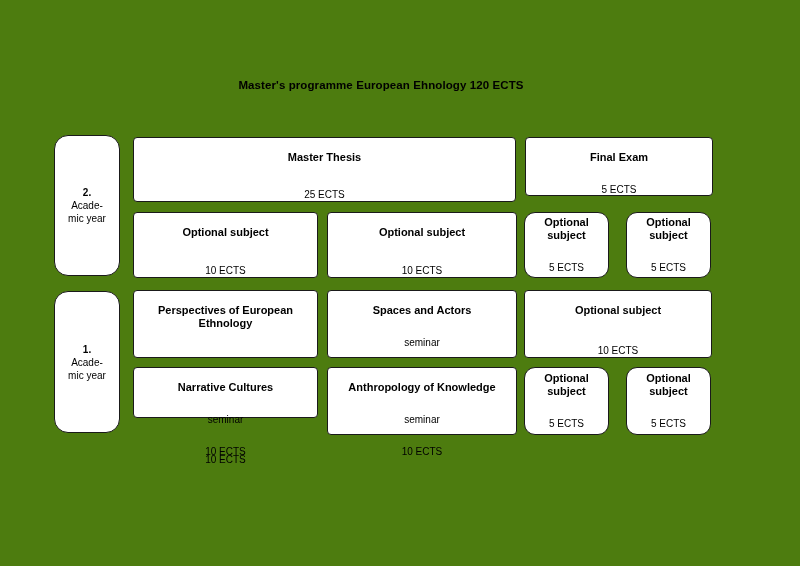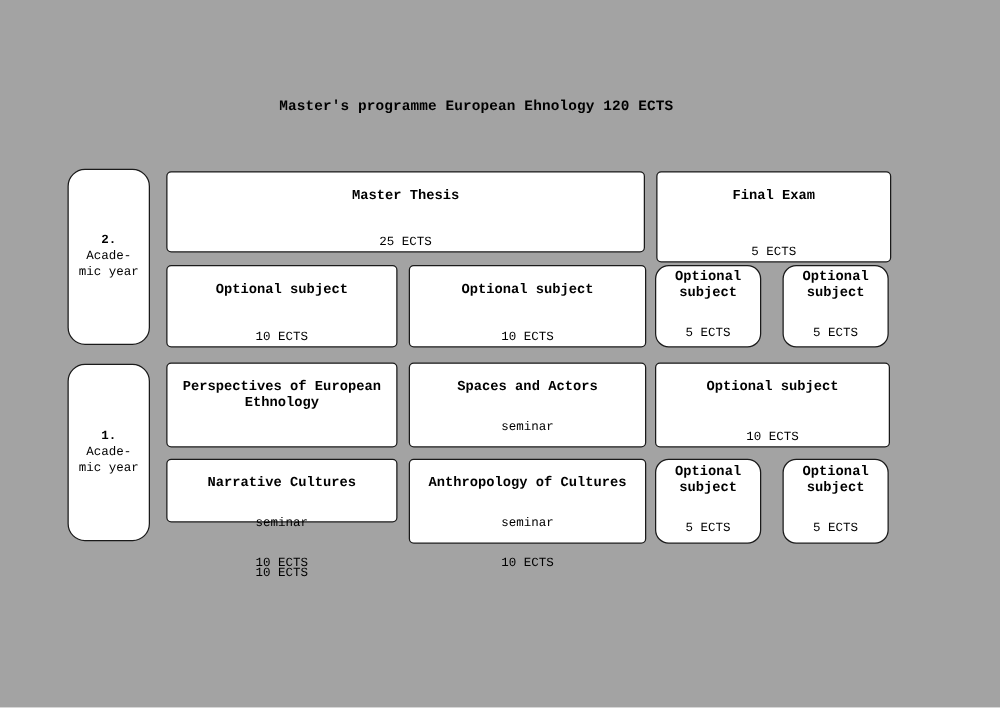--- a/index.html
+++ b/index.html
@@ -4,22 +4,22 @@
 <style>
   html, body {
     margin: 0;
     padding: 0;
     background: #ffffff;
   }
   .canvas {
     position: relative;
     width: 800px;
     height: 566px;
-    background: #a3a3a3;
-    font-family: Liberation Mono, monospace;
+    background: #4d7c0f;
+    font-family: Liberation Sans, sans-serif;
     color: #000000;
     overflow: hidden;
   }
   .page-title {
     position: absolute;
     top: 79px;
     left: 0;
     width: 762px;
     text-align: center;
     font-size: 11.5px;
@@ -94,21 +94,21 @@
     <div class="year-number">1.</div>
     <div class="year-text">Acade-
 mic year</div>
   </div>
 
   <div class="box" style="left:133px; top:137px; width:383px; height:65px;">
     <div class="box-title">Master Thesis</div>
 
     <div class="box-sub">25 ECTS</div>
   </div>
-  <div class="box" style="left:525px; top:137px; width:188px; height:73px;">
+  <div class="box" style="left:525px; top:137px; width:188px; height:59px;">
     <div class="box-title">Final Exam</div>
 
     <div class="box-sub">5 ECTS</div>
   </div>
 
   <div class="box" style="left:133px; top:212px; width:185px; height:66px;">
     <div class="box-title">Optional subject</div>
 
     <div class="box-sub">10 ECTS</div>
   </div>
@@ -143,21 +143,21 @@
 
     <div class="box-sub">10 ECTS</div>
   </div>
 
   <div class="box" style="left:133px; top:367px; width:185px; height:51px;">
     <div class="box-title">Narrative Cultures</div>
     <div class="box-sub">seminar</div>
     <div class="box-sub">10 ECTS</div>
   </div>
   <div class="box" style="left:327px; top:367px; width:190px; height:68px;">
-    <div class="box-title">Anthropology of Cultures</div>
+    <div class="box-title">Anthropology of Knowledge</div>
     <div class="box-sub">seminar</div>
     <div class="box-sub">10 ECTS</div>
   </div>
   <div class="box small" style="left:524px; top:367px; width:85px; height:68px;">
     <div class="box-title">Optional subject</div>
 
     <div class="box-sub">5 ECTS</div>
   </div>
   <div class="box small" style="left:626px; top:367px; width:85px; height:68px;">
     <div class="box-title">Optional subject</div>

